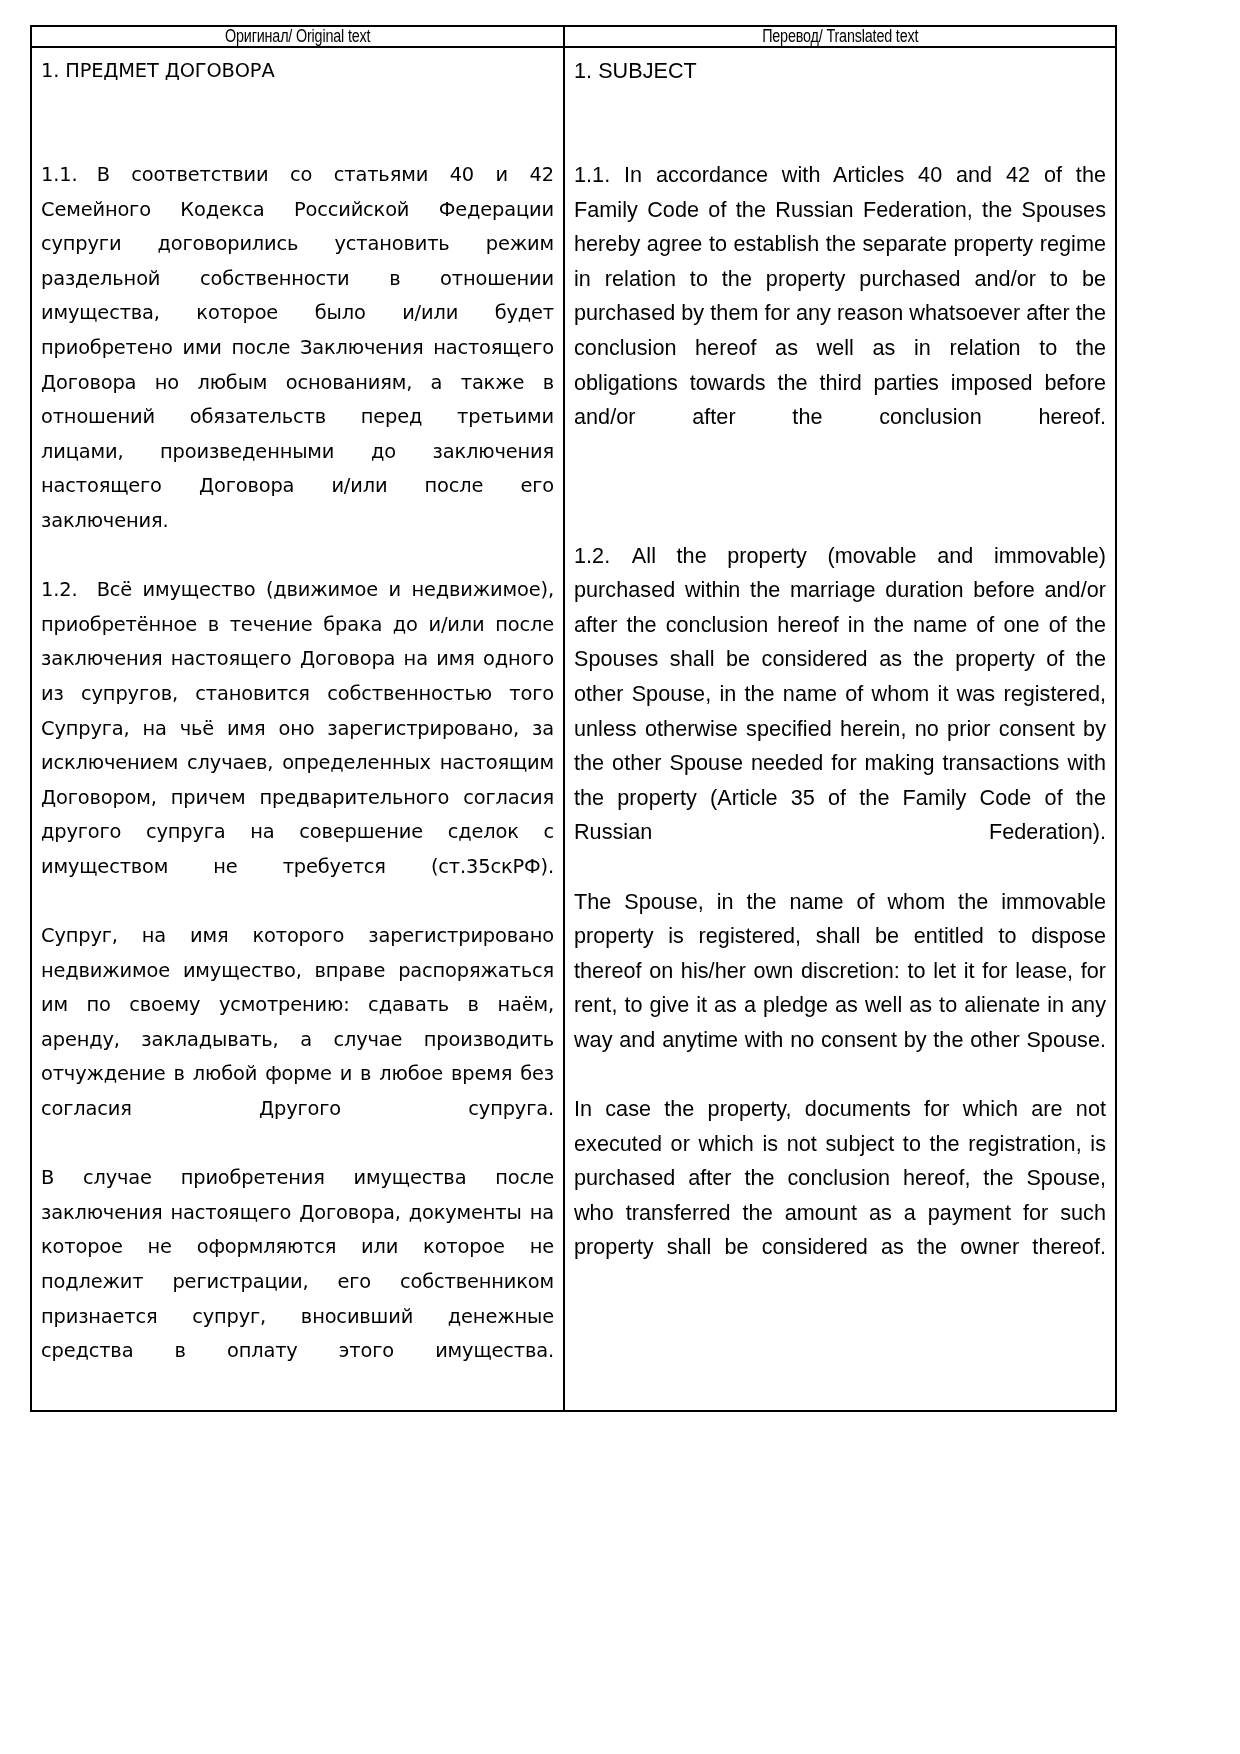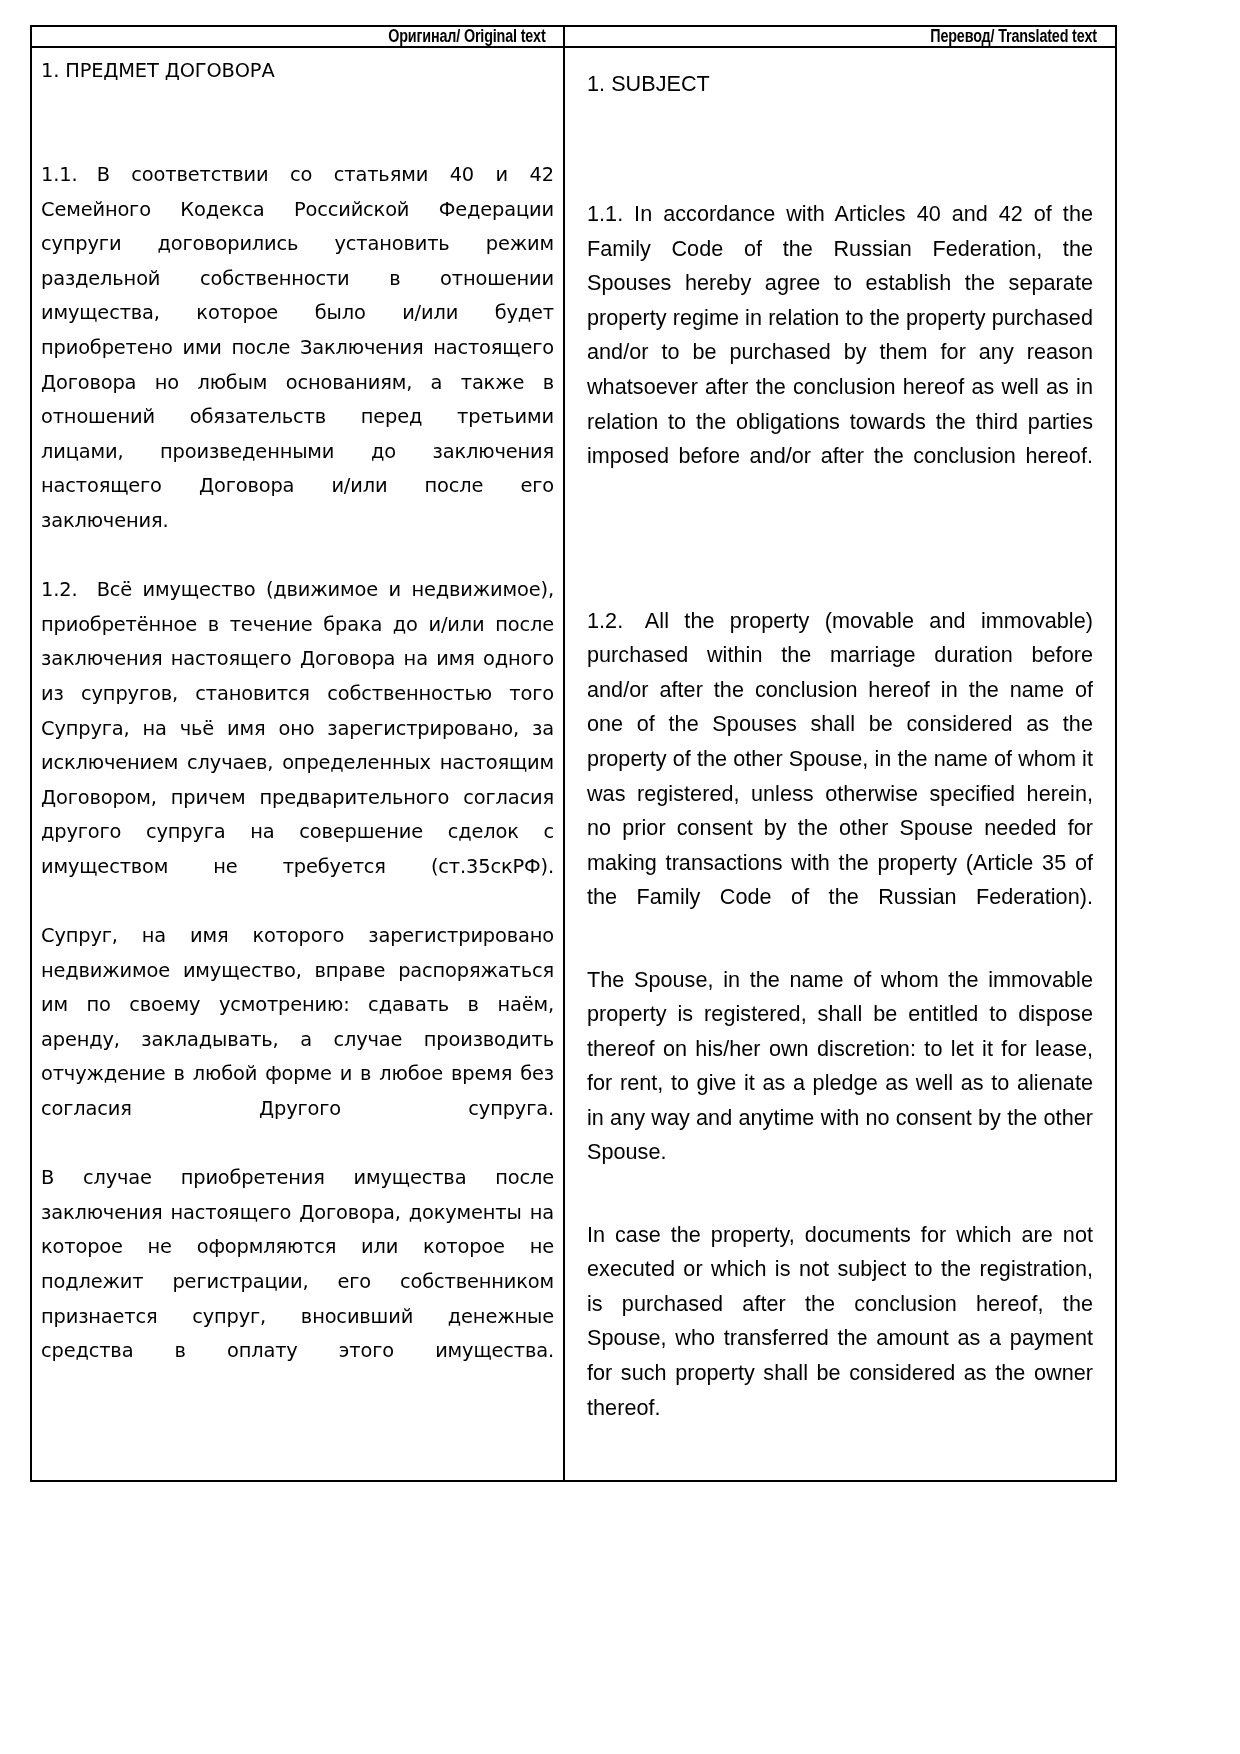--- a/index.html
+++ b/index.html
@@ -32,22 +32,22 @@
 
   table.doc-table td,
   table.doc-table th {
     border: 2px solid #000000;
     vertical-align: top;
     padding: 0;
   }
 
   
   .hdr-cell {
-    text-align: right;
-    font-weight: bold;
+    text-align: center;
+    font-weight: normal;
     padding: 4px 6px 5px 6px;
   }
   .hdr-cell .hdr-text {
     font-family: "Liberation Sans Narrow", "Liberation Sans", sans-serif;
     font-size: 17.5px;
     line-height: 1.1;
     letter-spacing: -0.2px;
     transform: scaleX(0.82);
     transform-origin: center;
     display: inline-block;
@@ -79,21 +79,21 @@
   
   .en {
     font-family: "Liberation Sans Narrow", "Liberation Sans", sans-serif;
     font-size: 21.6px;
     line-height: 34.6px;
     text-align: justify;
     text-justify: inter-word;
     letter-spacing: 0.05px;
   }
   .en p {
-    margin: 13px;
+    margin: 0;
   }
 
   
   .ru p:after, .en p:after {
     content: "";
     display: inline-block;
     width: 100%;
   }
 
   .title-line {

